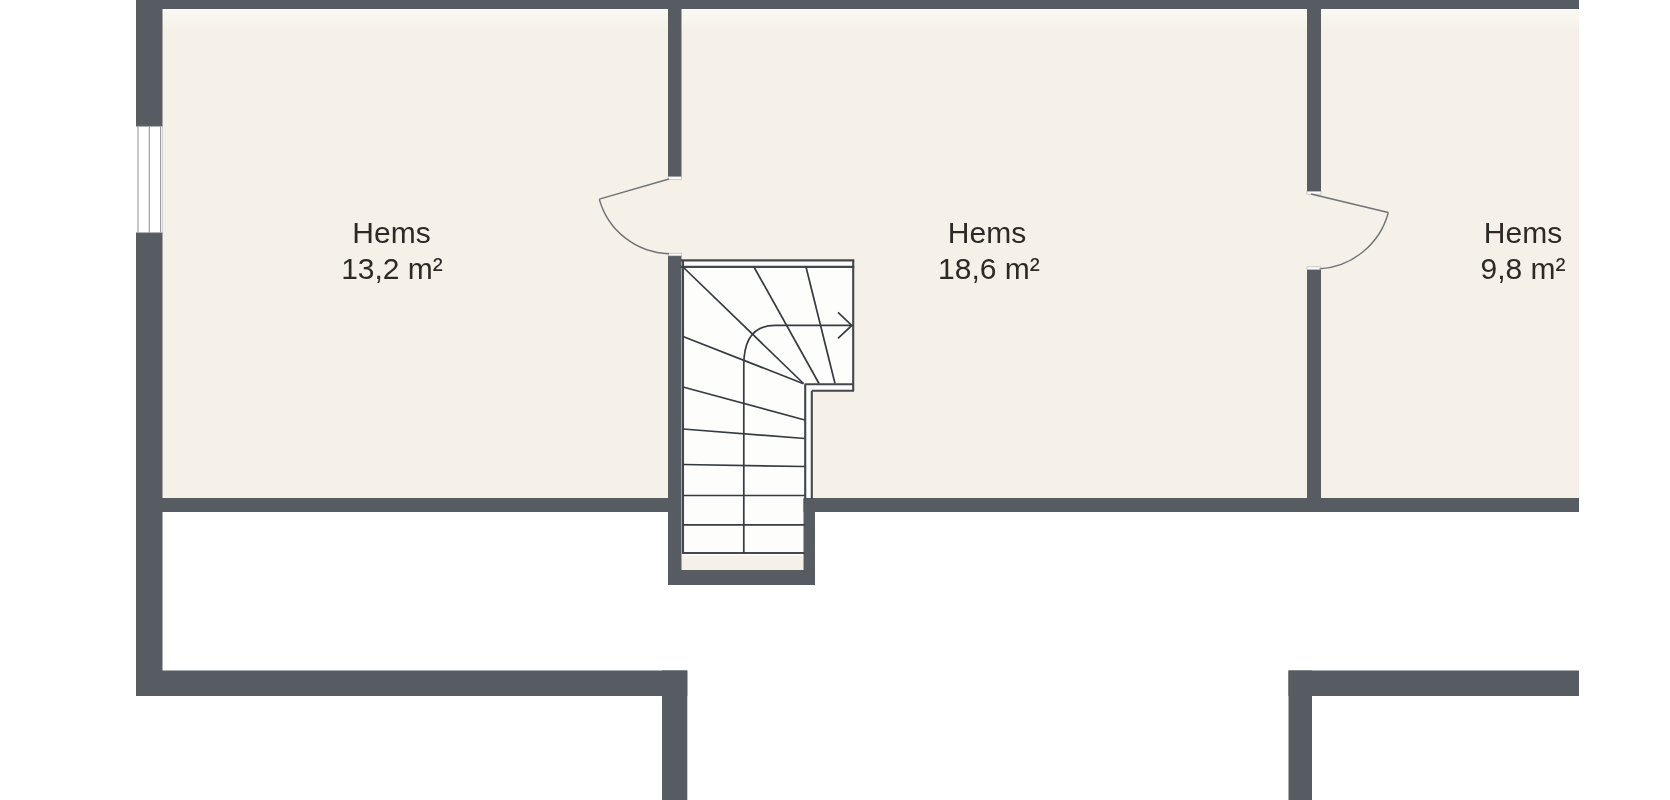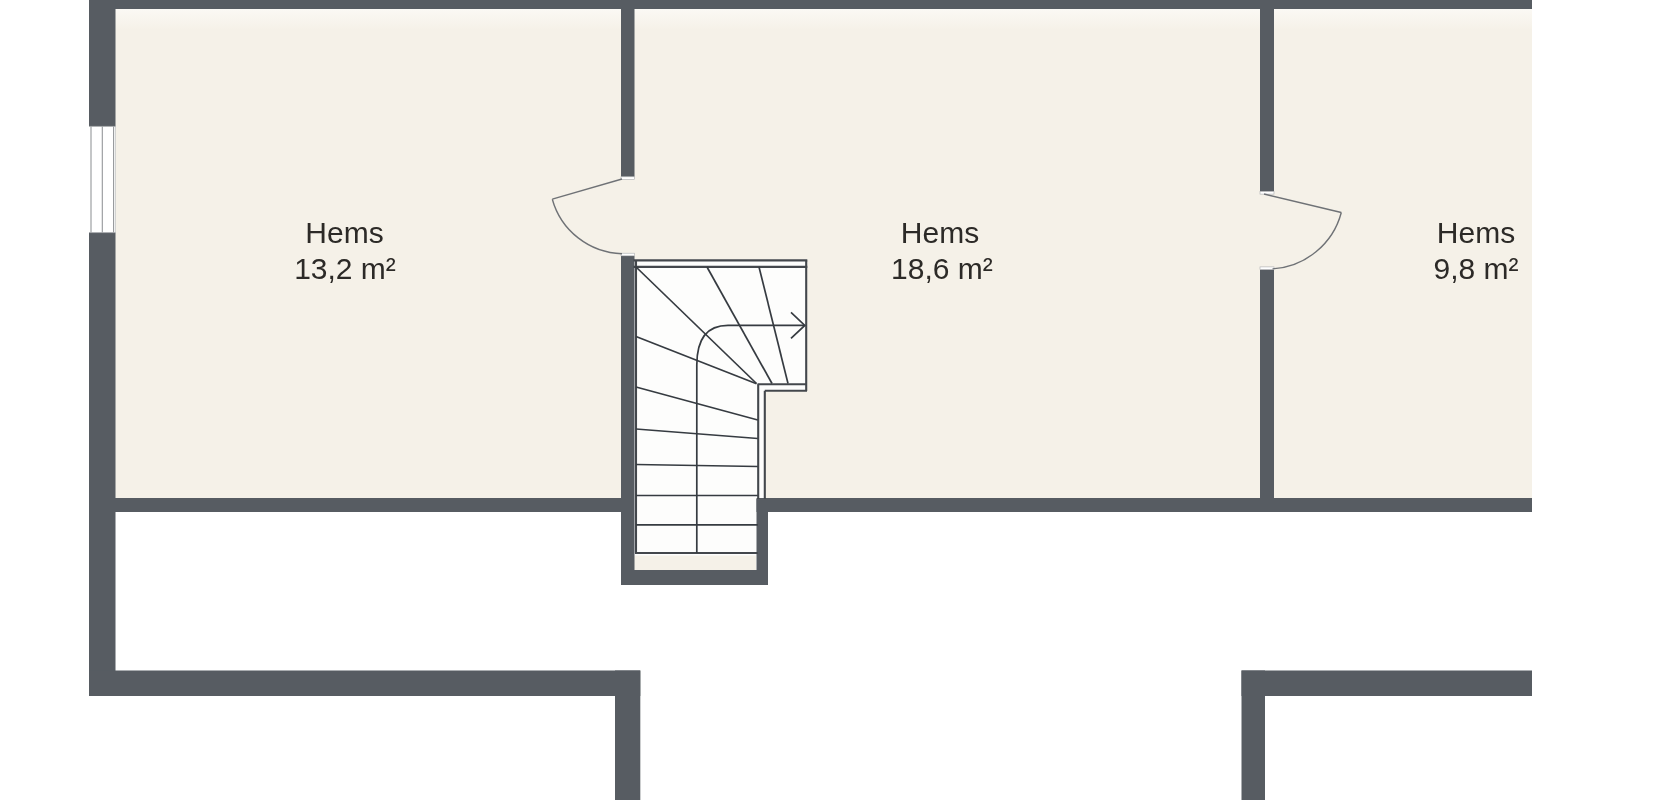--- a/index.html
+++ b/index.html
@@ -1,16 +1,16 @@
 <!DOCTYPE html>
 <html><head>
 <meta charset="utf-8">
 <style>
 html,body{margin:0;padding:0;background:#ffffff;}
-.plan{position:relative;width:1532px;height:800px;overflow:hidden;font-family:"Liberation Sans",sans-serif;}
+.plan{position:relative;width:1532px;height:800px;overflow:hidden;font-family:"Liberation Sans",sans-serif;padding-left:47px;}
 </style>
 </head>
 <body>
 <div class="plan">
 <svg width="1670" height="800" viewBox="0 0 1670 800">
 <defs>
 <linearGradient id="floorg" gradientUnits="userSpaceOnUse" x1="0" y1="9" x2="0" y2="30">
 <stop offset="0" stop-color="#fbf9f4"></stop>
 <stop offset="1" stop-color="#f5f1e8"></stop>
 </linearGradient>

